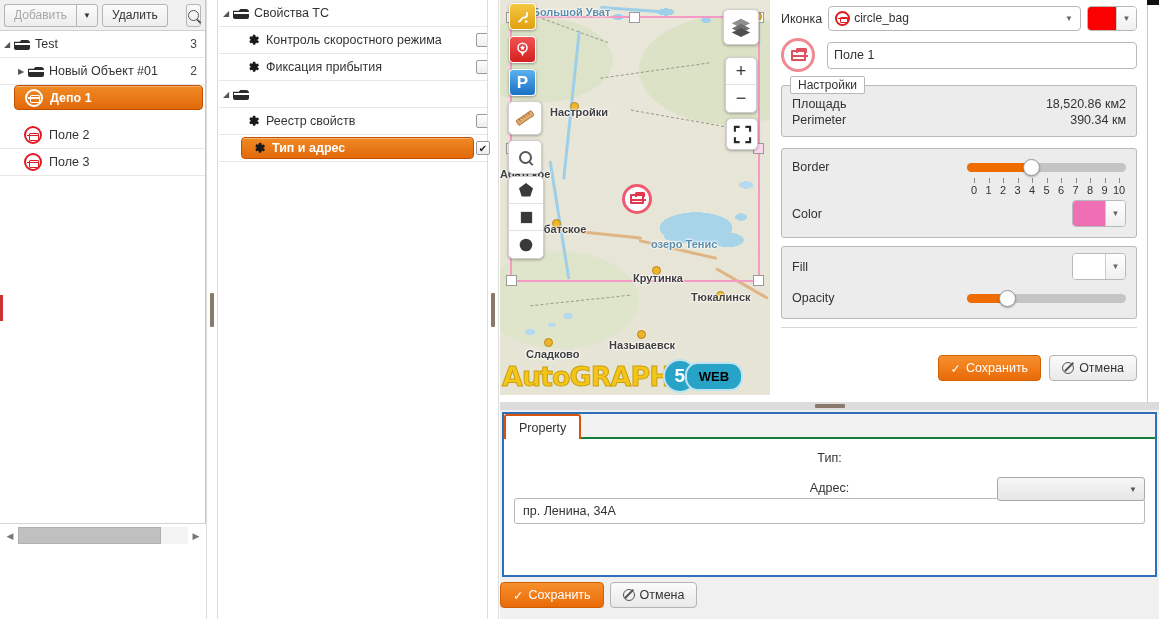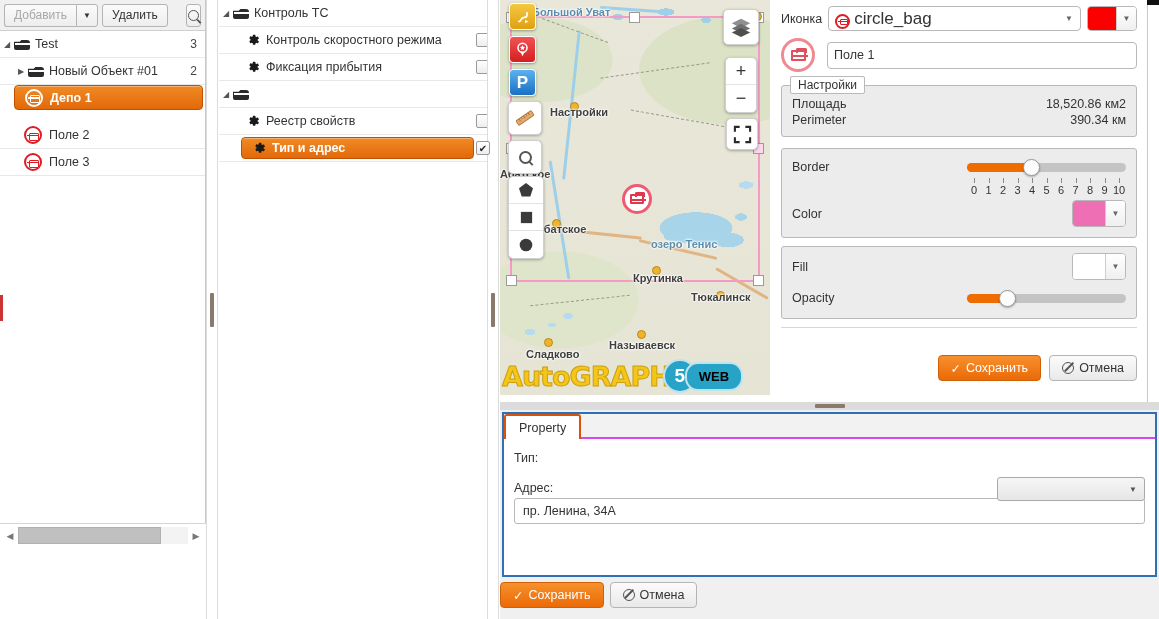--- a/index.html
+++ b/index.html
@@ -253,21 +253,21 @@
   .lbl { font-size: 12.5px; color: #333; }
   .field {
     border: 1px solid #b8b8b8; border-radius: 4px; background: #fff;
     height: 25px; display: flex; align-items: center; padding: 0 6px;
     font-size: 12.5px; color: #333; flex: 1;
   }
   .combo {
     border: 1px solid #b8b8b8; border-radius: 4px; background: #fff;
     height: 25px; display: flex; align-items: center; flex: 1; overflow: hidden;
   }
-  .combo .val { flex: 1; padding: 0 6px; display:flex; align-items:flex-end; gap:4px; font-size:17px; }
+  .combo .val { flex: 1; padding: 0 6px; display:flex; align-items:flex-start; gap:4px; font-size:12px; }
   .combo .arrow {
     width: 22px; height: 100%; display:flex; align-items:center; justify-content:center;
     font-size: 8px; color: #666;
   }
   .swatchbox {
     display:flex; border:1px solid #b8b8b8; border-radius:4px; overflow:hidden; height:25px;
     background:#fff;
   }
   .swatchbox .sw { width: 28px; height: 100%; }
   .swatchbox .arrow { width:20px; display:flex;align-items:center;justify-content:center;
@@ -350,21 +350,21 @@
   
   #bottom-panel {
     position: absolute; left: 500px; top: 402px; width: 659px; height: 217px;
     background: #f0f0f0;
   }
   #prop-frame {
     position: absolute; left: 2px; top: 4px; width: 655px; height: 165px;
     border: 2px solid #2e6fb5; background: #fff;
   }
   #tabstrip {
-    height: 25px; border-bottom: 2px solid #d946ef; display: flex; align-items: flex-end;
+    height: 25px; border-bottom: 2px solid #15803d; display: flex; align-items: flex-end;
     background: #f2f2f2;
   }
   .tab {
     height: 25px; padding: 0 13px; display: flex; align-items: center;
     font-size: 12.5px; color: #333; background: #fff;
     border: 2px solid #d9540a; border-bottom: none;
     border-radius: 3px 3px 0 0; margin-bottom: -2px; cursor: pointer;
   }
   #prop-body { padding: 8px 10px; }
   .prop-label { font-size: 12.5px; color: #333; margin-bottom: 3px; }
@@ -455,21 +455,21 @@
 
   <div class="vsplit" style="left:206px;">
     <div class="grip"></div>
   </div>
 
   <div id="mid-panel">
     <div>
       <div class="trow">
         <span class="twirl">◢</span>
         <span class="folder-icon"></span>
-        <span class="node-label">Контроль ТС</span>
+        <span class="node-label">Свойства ТС</span>
       </div>
 
       <div class="trow" style="padding-left:27px;">
         <span class="gear">
           <svg viewBox="0 0 16 16" width="14" height="14">
               <path fill="#1a1a1a" d="M8 5.2a2.8 2.8 0 100 5.6 2.8 2.8 0 000-5.6zm0 4.1a1.3 1.3 0 110-2.6 1.3 1.3 0 010 2.6z"></path>
               <path fill="#1a1a1a" d="M14.3 9.2l-1.1-.5a5.2 5.2 0 000-1.4l1.1-.5a.6.6 0 00.3-.8l-.7-1.6a.6.6 0 00-.8-.3l-1.1.5a5.2 5.2 0 00-1.2-.7V2.5a.6.6 0 00-.6-.6H8.4a.6.6 0 00-.6.6v1.1c-.4.2-.8.4-1.2.7l-1.1-.5a.6.6 0 00-.8.3l-.7 1.6a.6.6 0 00.3.8l1.1.5a5.2 5.2 0 000 1.4l-1.1.5a.6.6 0 00-.3.8l.7 1.6c.1.3.5.4.8.3l1.1-.5c.4.3.8.5 1.2.7v1.1c0 .3.3.6.6.6h1.8c.3 0 .6-.3.6-.6v-1.1c.4-.2.8-.4 1.2-.7l1.1.5c.3.1.7 0 .8-.3l.7-1.6a.6.6 0 00-.3-.8z"></path>
             </svg>
         </span>
         <span class="node-label">Контроль скоростного режима</span>
@@ -752,21 +752,21 @@
 
   <div id="bottom-panel">
     <div id="hsplit-handle">
       <div class="grip"></div>
     </div>
 
     <div id="prop-frame" style="top:10px;">
       <div id="tabstrip">
         <div class="tab">Property</div>
       </div>
-      <div id="prop-body" style="position:relative;">
+      <div id="prop-body" style="position:relative;text-align:center;">
         <div class="prop-label" style="margin-top:4px;">Тип:</div>
         <div class="prop-label" style="margin-top:16px;">Адрес:</div>
         <div id="addr-input">пр. Ленина, 34А</div>
         <div id="type-combo">
           <span style="flex:1; padding:0 6px; font-size:12.5px;"></span>
           <span style="width:22px; display:flex; align-items:center; justify-content:center; font-size:8px; color:#555;">▼</span>
         </div>
       </div>
     </div>
 

